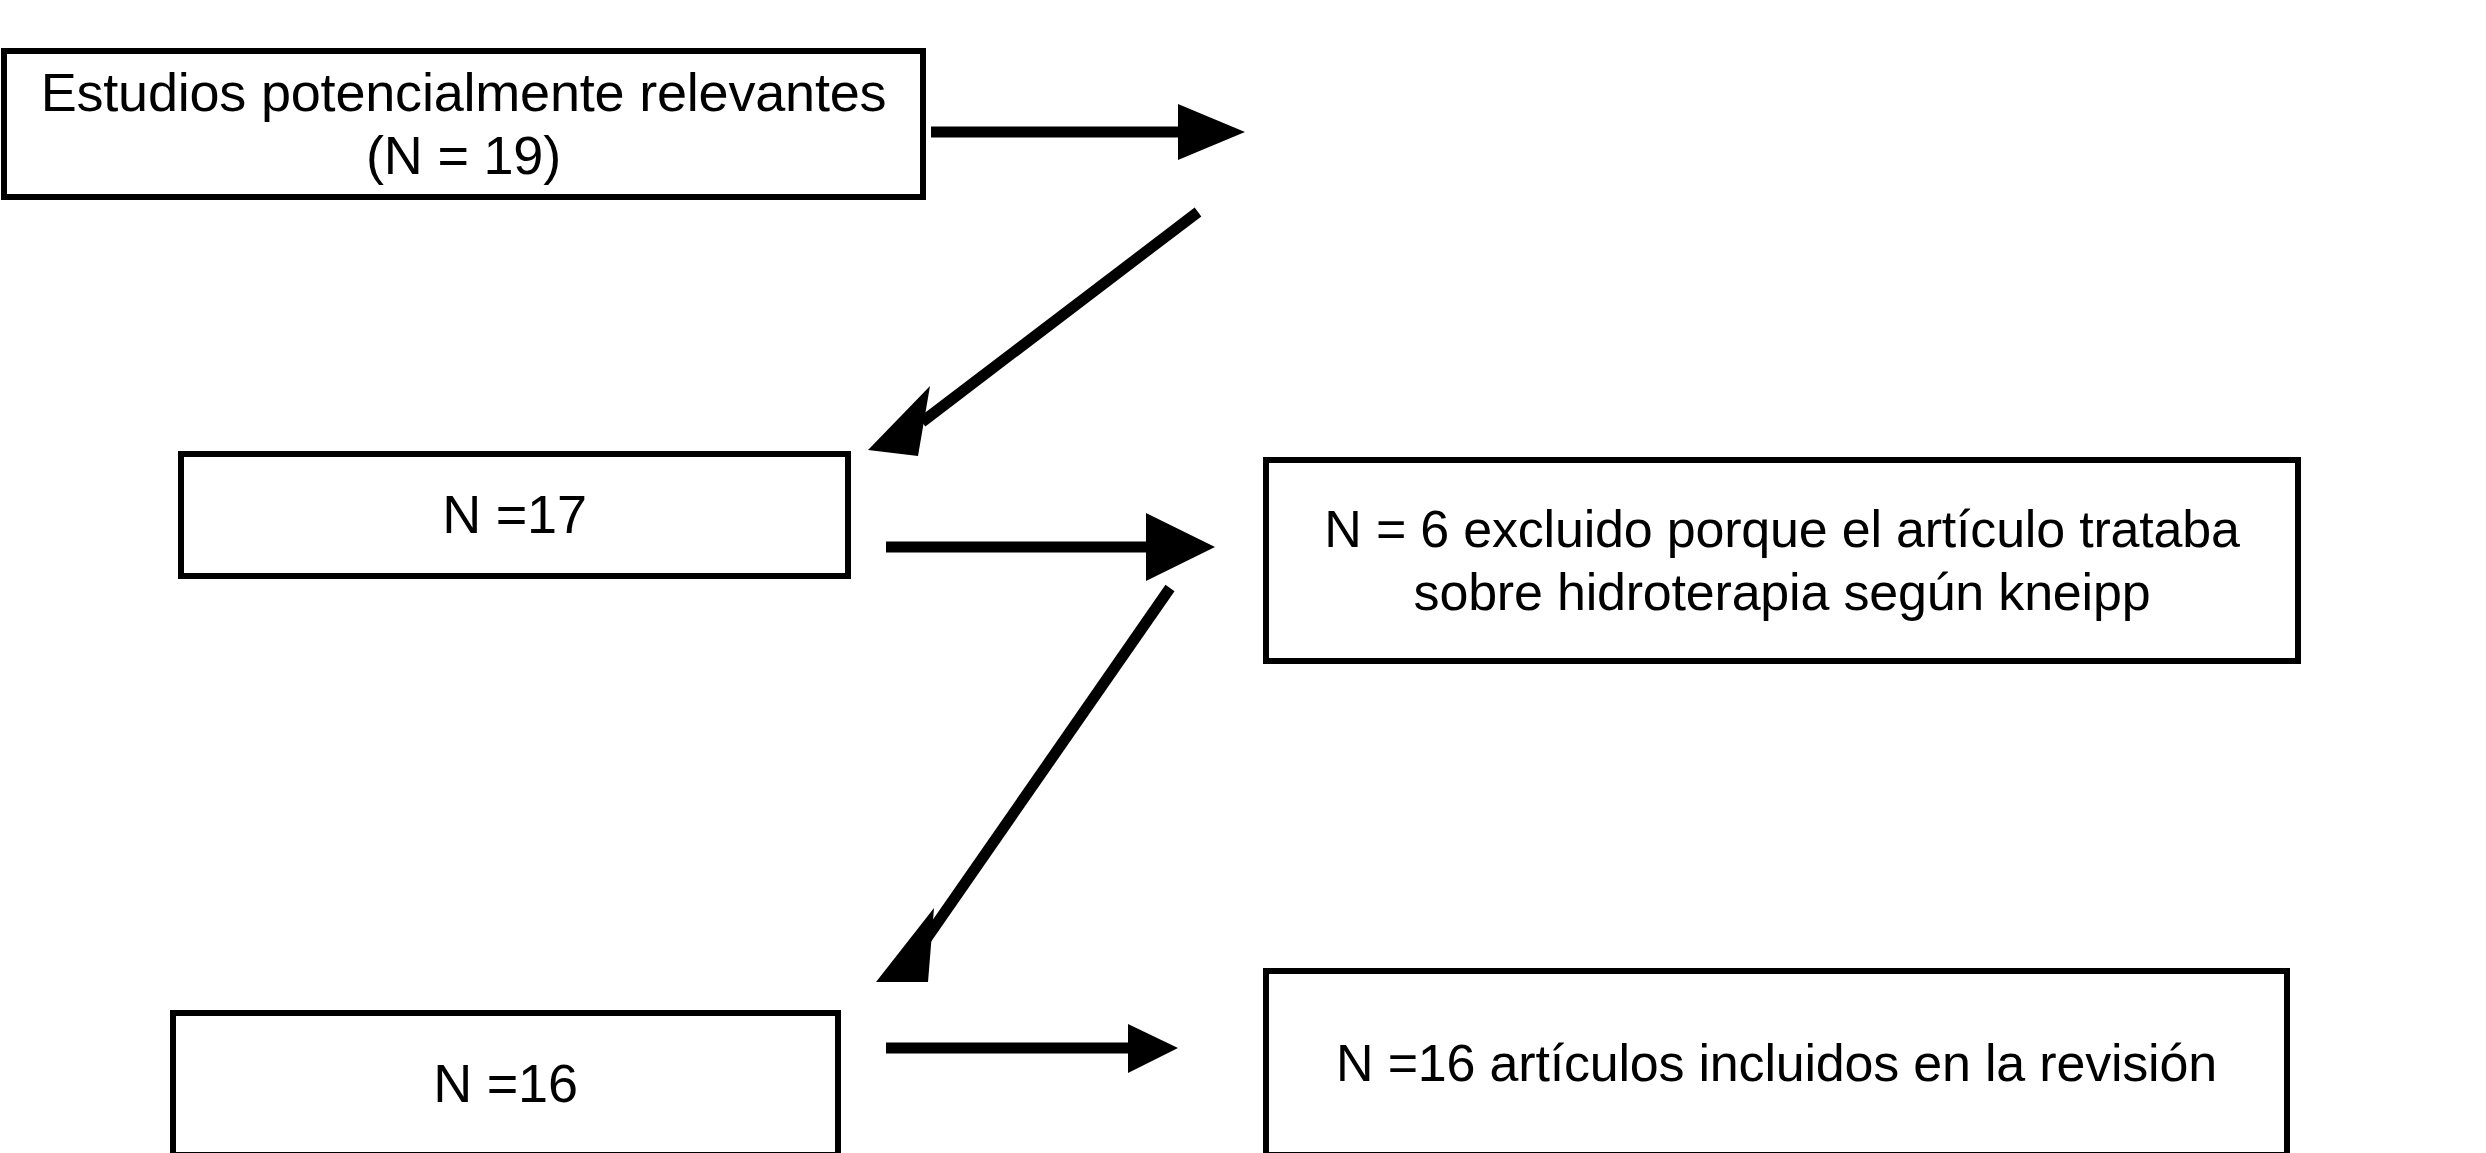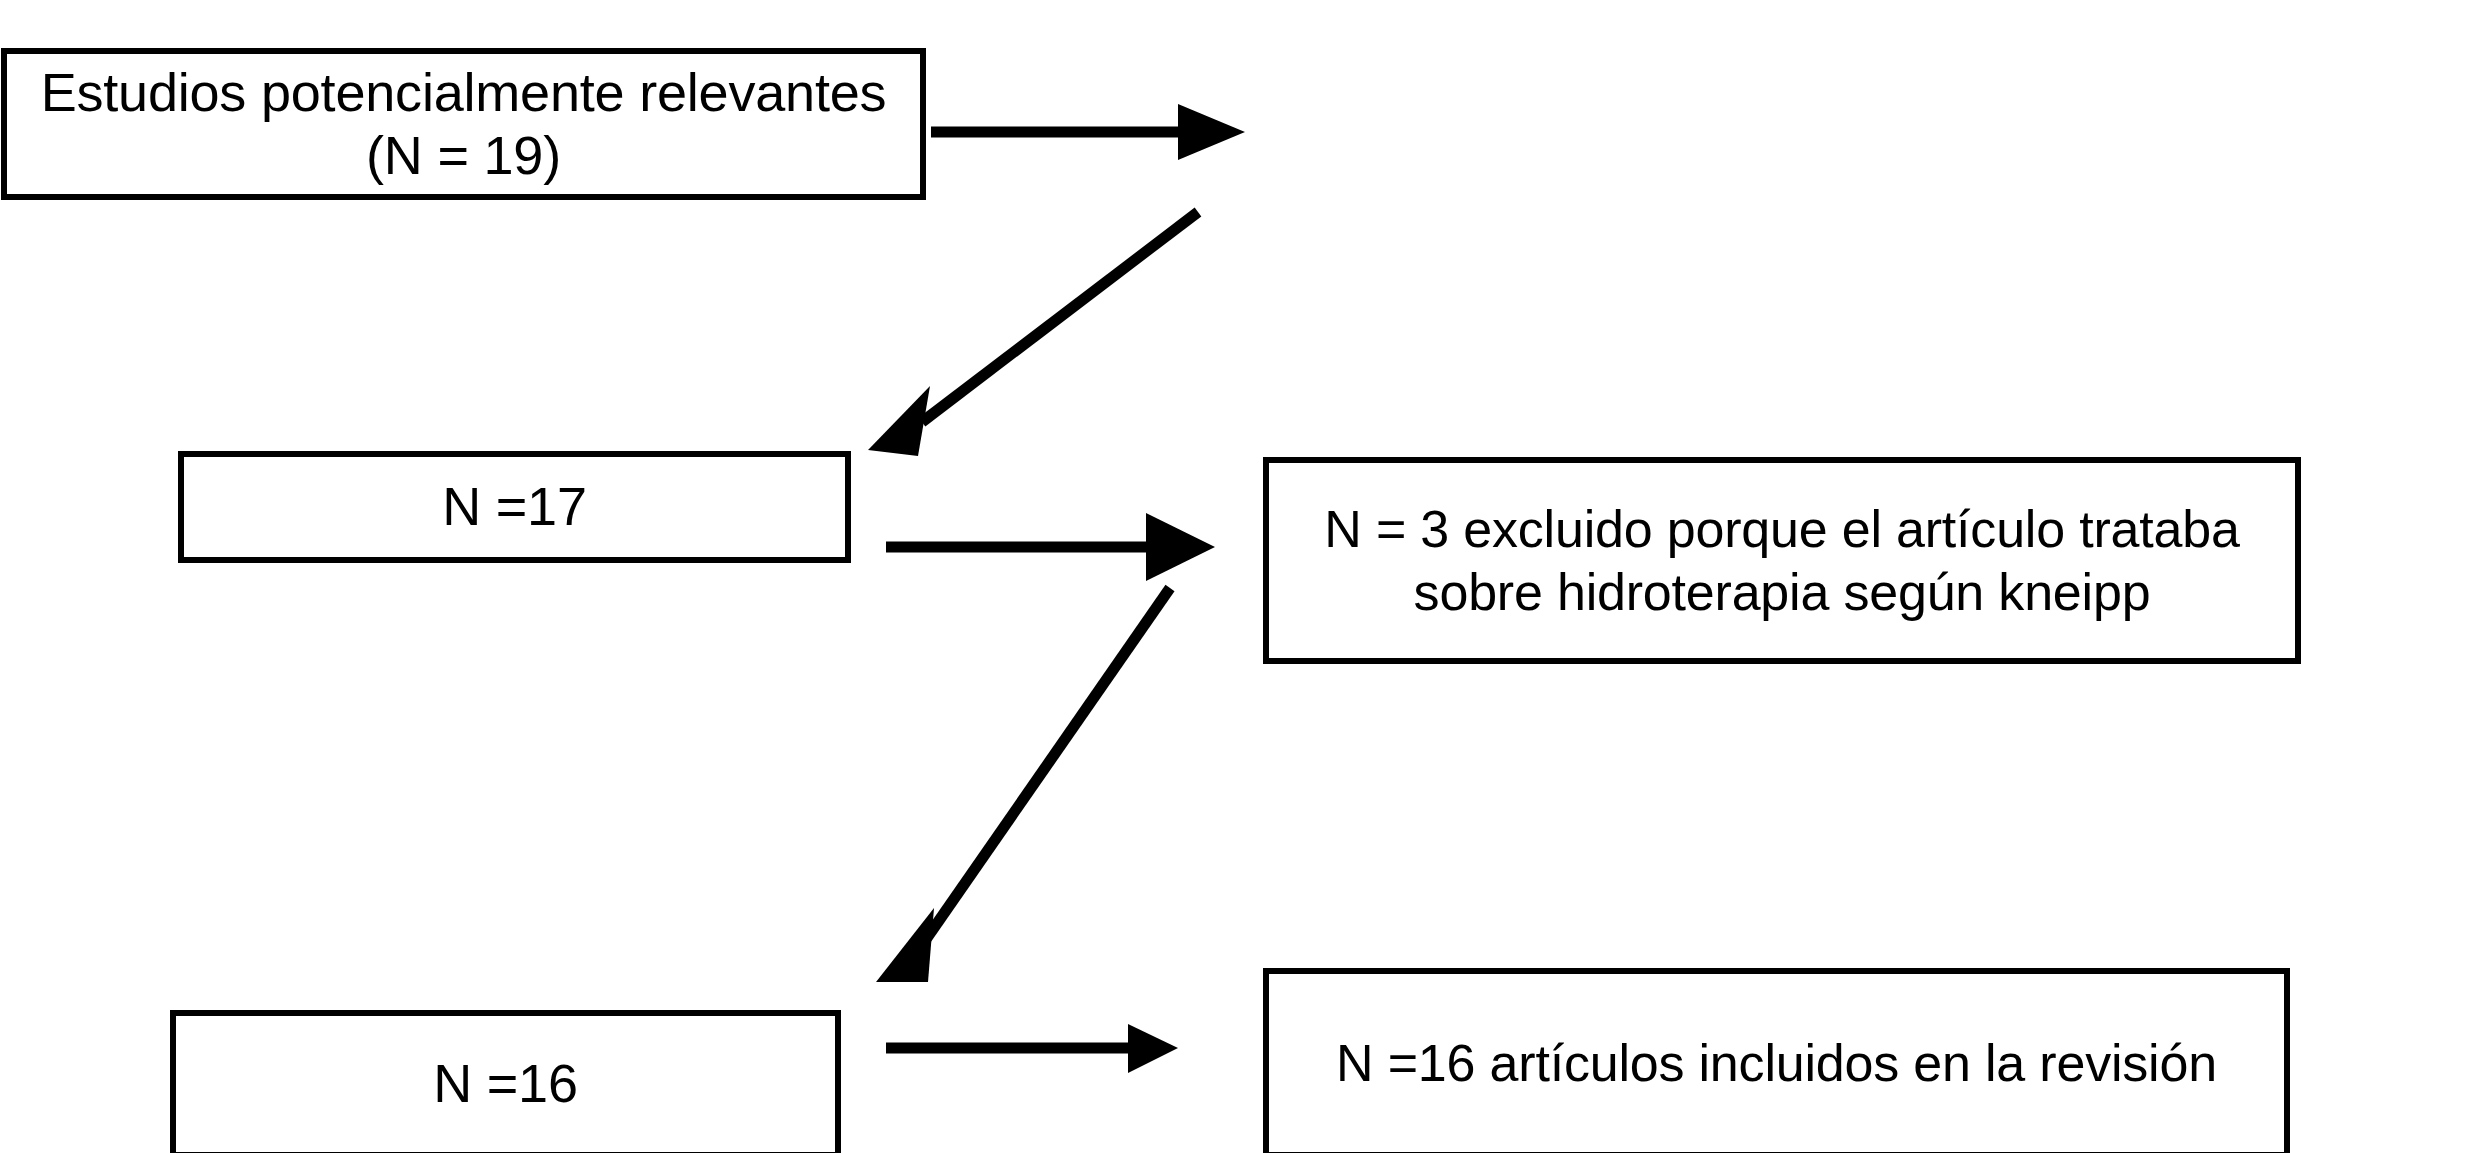--- a/index.html
+++ b/index.html
@@ -76,21 +76,21 @@
     <g>
       <line x1="886" y1="1048" x2="1130" y2="1048" stroke="#000000" stroke-width="11"></line>
       <polygon points="1128,1024 1178,1048 1128,1073" fill="#000000"></polygon>
     </g>
   </svg>
 
   <div class="flow-box" style="left:1px; top:48px; width:925px; height:152px; font-size:54px;">Estudios potencialmente relevantes
 (N = 19)</div>
 
 
-  <div class="flow-box" style="left:178px; top:451px; width:673px; height:112px; font-size:54px;">N =17</div>
+  <div class="flow-box" style="left:178px; top:451px; width:673px; height:128px; font-size:54px;">N =17</div>
 
-  <div class="flow-box" style="left:1263px; top:457px; width:1038px; height:207px; font-size:52px; line-height:1.20; padding:0 10px;">N = 3 excluido porque el artículo trataba sobre hidroterapia según kneipp</div>
+  <div class="flow-box" style="left:1263px; top:457px; width:1038px; height:207px; font-size:52px; line-height:1.20; padding:0 10px;">N = 6 excluido porque el artículo trataba sobre hidroterapia según kneipp</div>
 
   <div class="flow-box" style="left:170px; top:1010px; width:671px; height:148px; font-size:54px;">N =16</div>
 
   <div class="flow-box" style="left:1263px; top:968px; width:1027px; height:190px; font-size:52px; padding:0 18px;">N =16 artículos incluidos en la revisión</div>
 
 </div>
 
 </body></html>

